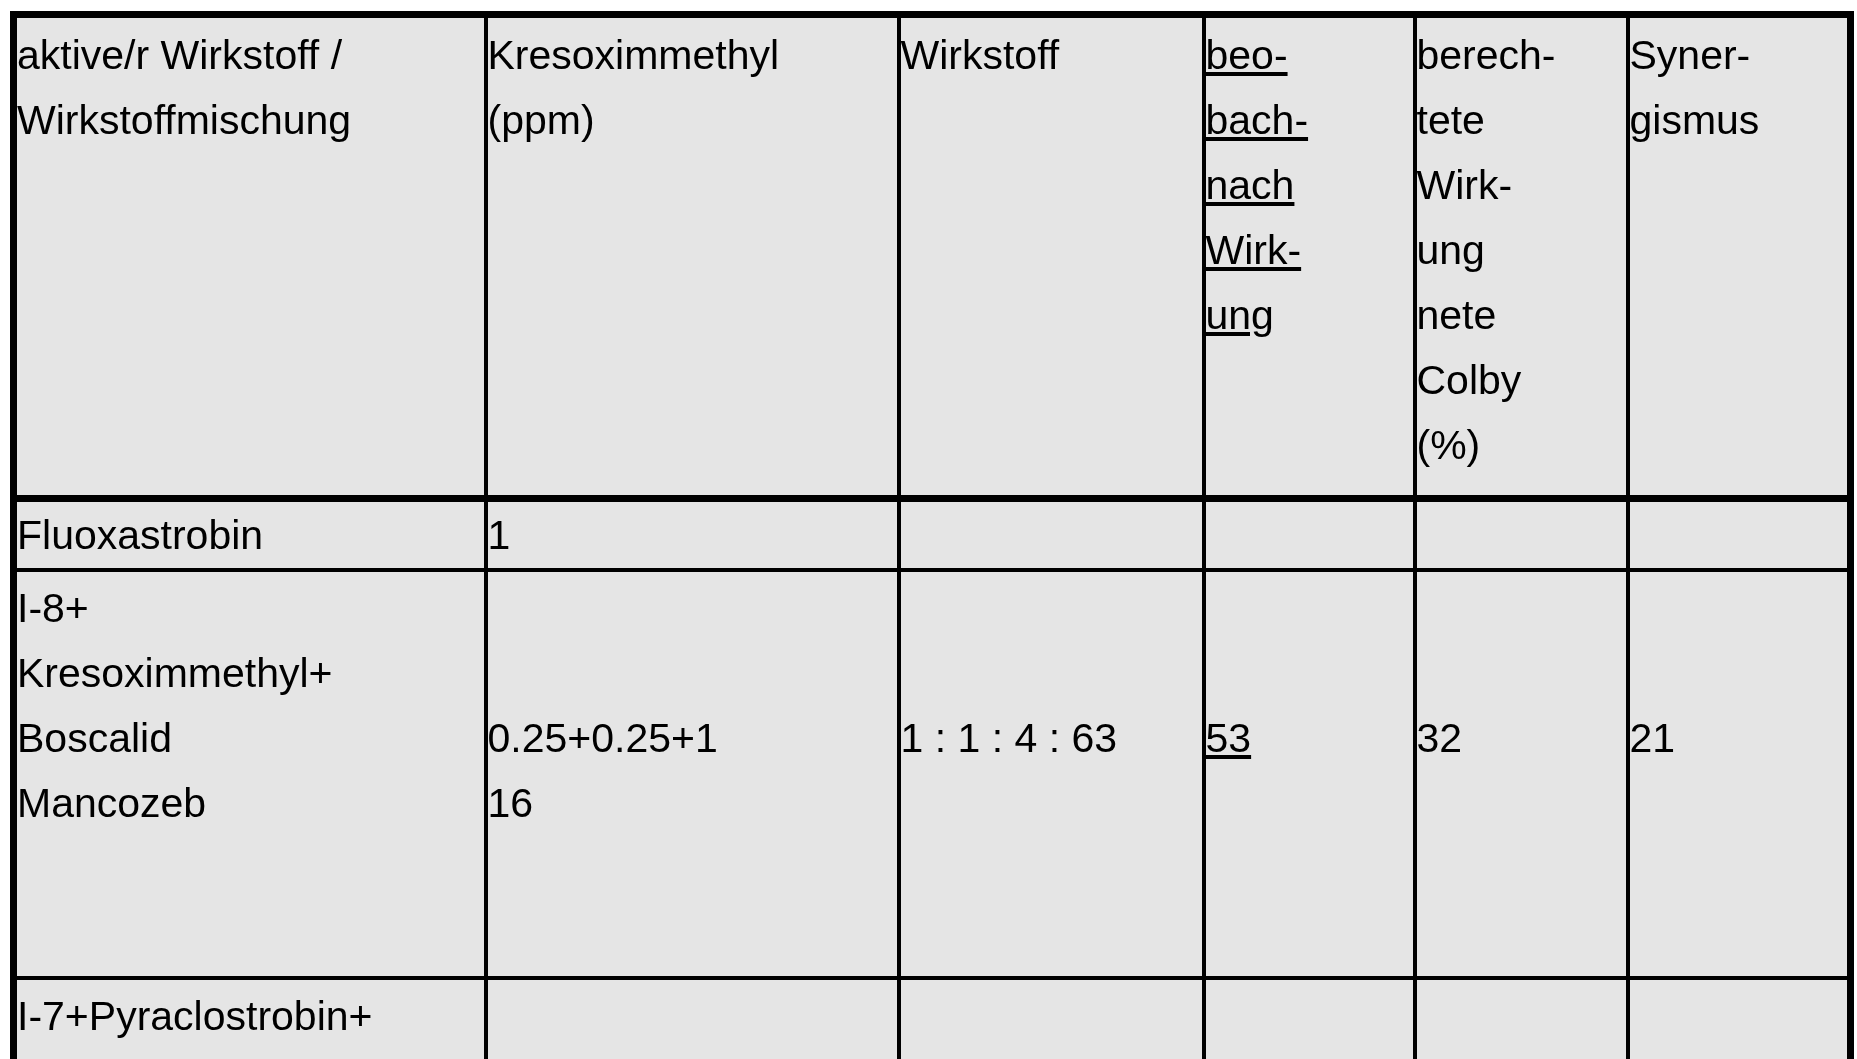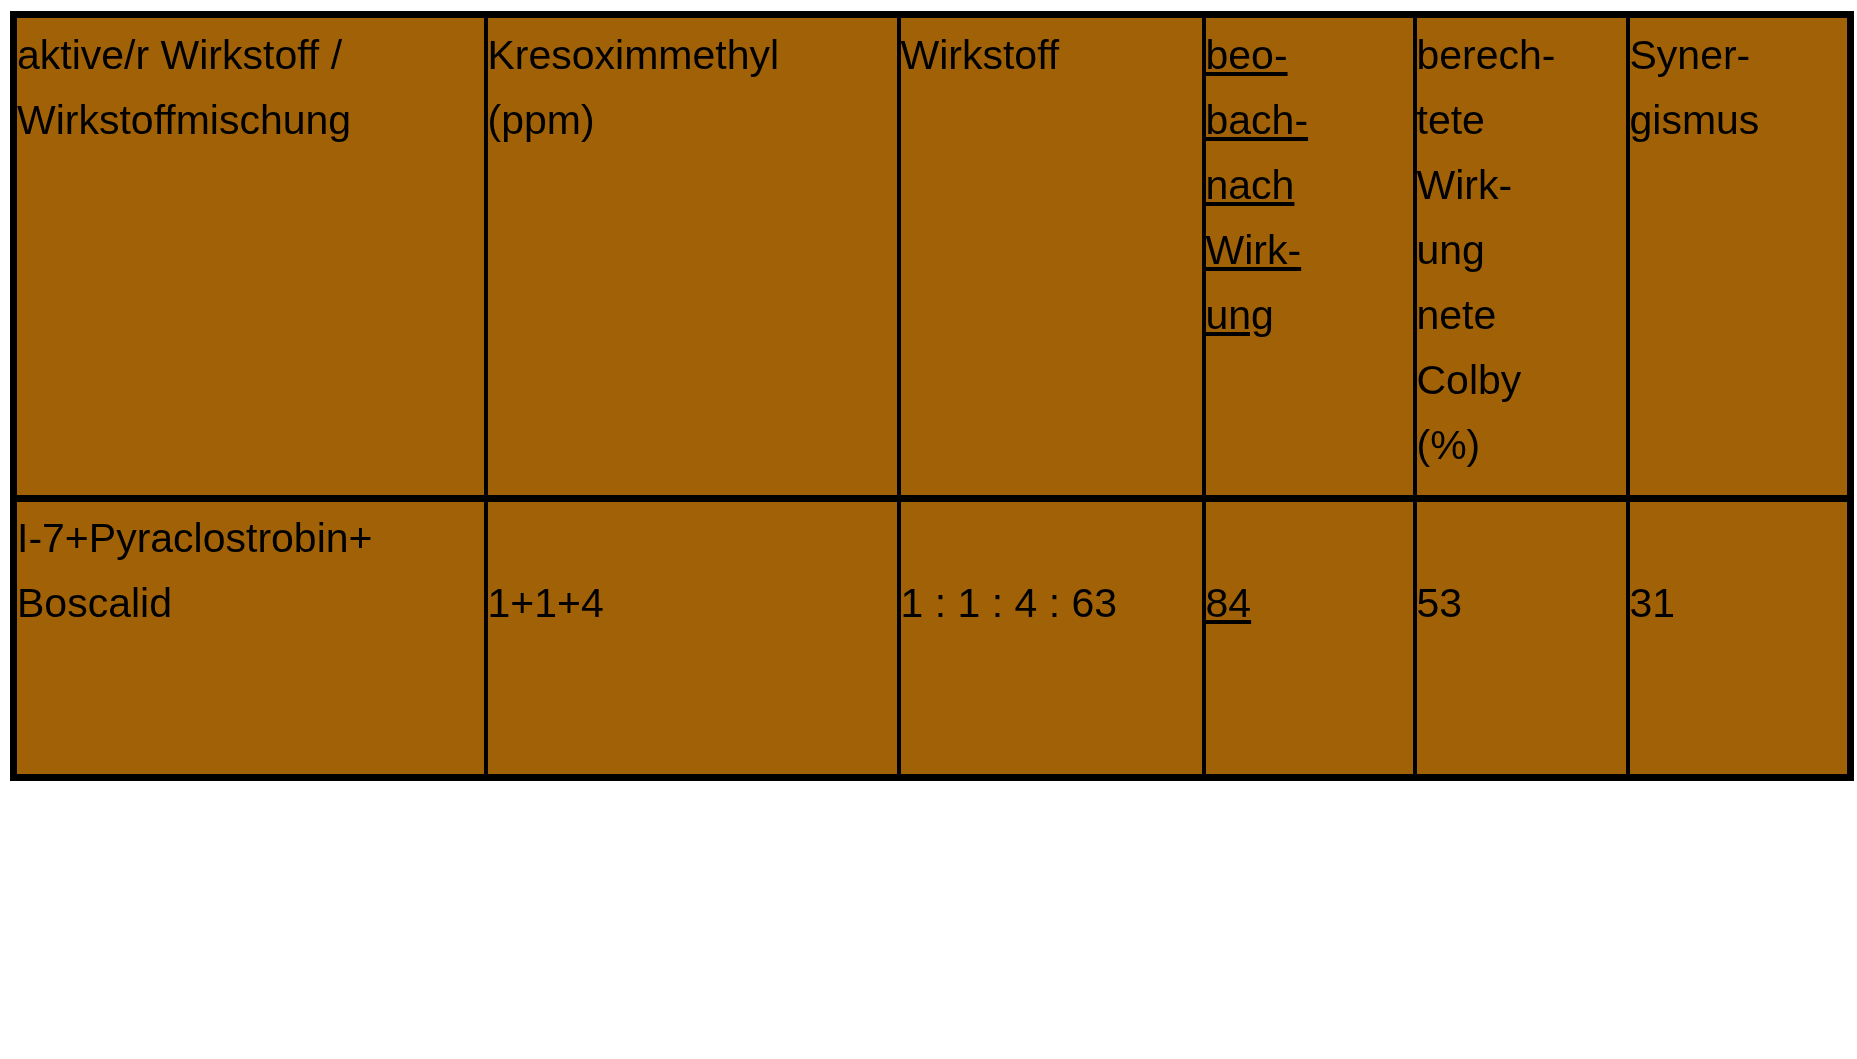--- a/index.html
+++ b/index.html
@@ -28,21 +28,21 @@
     background: #ffffff;
   }
   table.syn td {
     border: 4px solid #000000;
     vertical-align: top;
     font-size: 41px;
     line-height: 65px;
     color: #000000;
     padding: 0;
     overflow: hidden;
-    background: #a16207;
+    background: #e5e5e5;
   }
   
   table.syn { border: 7px solid #000000; }
   tr.hdr td { border-bottom: 7px solid #000000; }
 
   
   
   tr.hdr td { height: 472px; padding-top: 5px; }
   tr.r1 td  { height: 64px;  padding-top: 1px; }
   tr.r2 td  { height: 270px; padding-top: 4px; }
@@ -104,21 +104,49 @@
         <div class="ln">nete</div>
         <div class="ln">Colby</div>
         <div class="ln">(%)</div>
       </td>
       <td class="c6">
         <div class="ln">Syner-</div>
         <div class="ln">gismus</div>
       </td>
     </tr>
 
+    <tr class="r1">
+      <td class="c1">
+        <div class="ln">Fluoxastrobin</div>
+      </td>
+      <td class="c2">
+        <div class="ln">1</div>
+      </td>
+      <td class="c3"></td>
+      <td class="c4"></td>
+      <td class="c5"></td>
+      <td class="c6"></td>
+    </tr>
 
+    <tr class="r2">
+      <td class="c1">
+        <div class="ln">I-8+</div>
+        <div class="ln">Kresoximmethyl+</div>
+        <div class="ln">Boscalid</div>
+        <div class="ln">Mancozeb</div>
+      </td>
+      <td class="c2 mid">
+        <div class="ln">0.25+0.25+1</div>
+        <div class="ln">16</div>
+      </td>
+      <td class="c3 mid">1 : 1 : 4 : 63</td>
+      <td class="c4 mid">53</td>
+      <td class="c5 mid">32</td>
+      <td class="c6 mid">21</td>
+    </tr>
 
     <tr class="r3">
       <td class="c1">
         <div class="ln">I-7+Pyraclostrobin+</div>
         <div class="ln">Boscalid</div>
 
       </td>
       <td class="c2 mid">
         <div class="ln">1+1+4</div>
 

